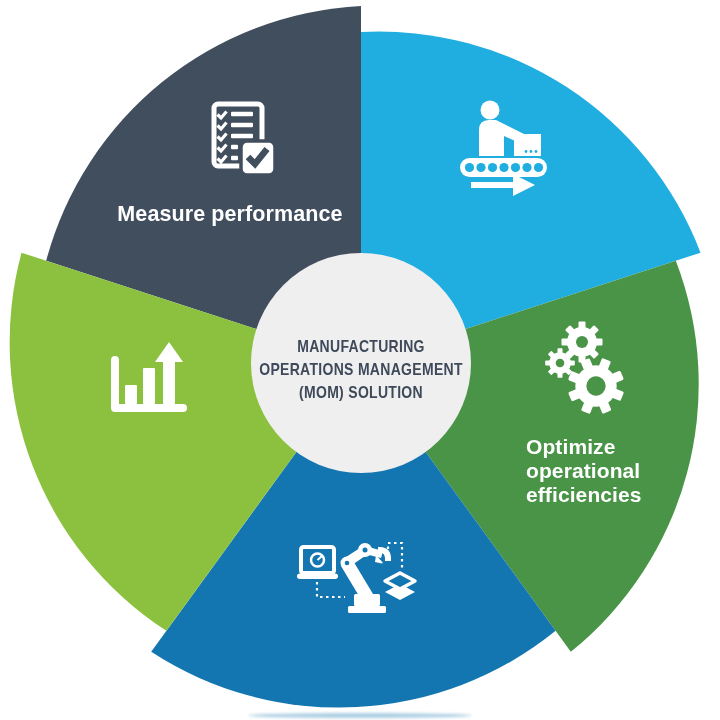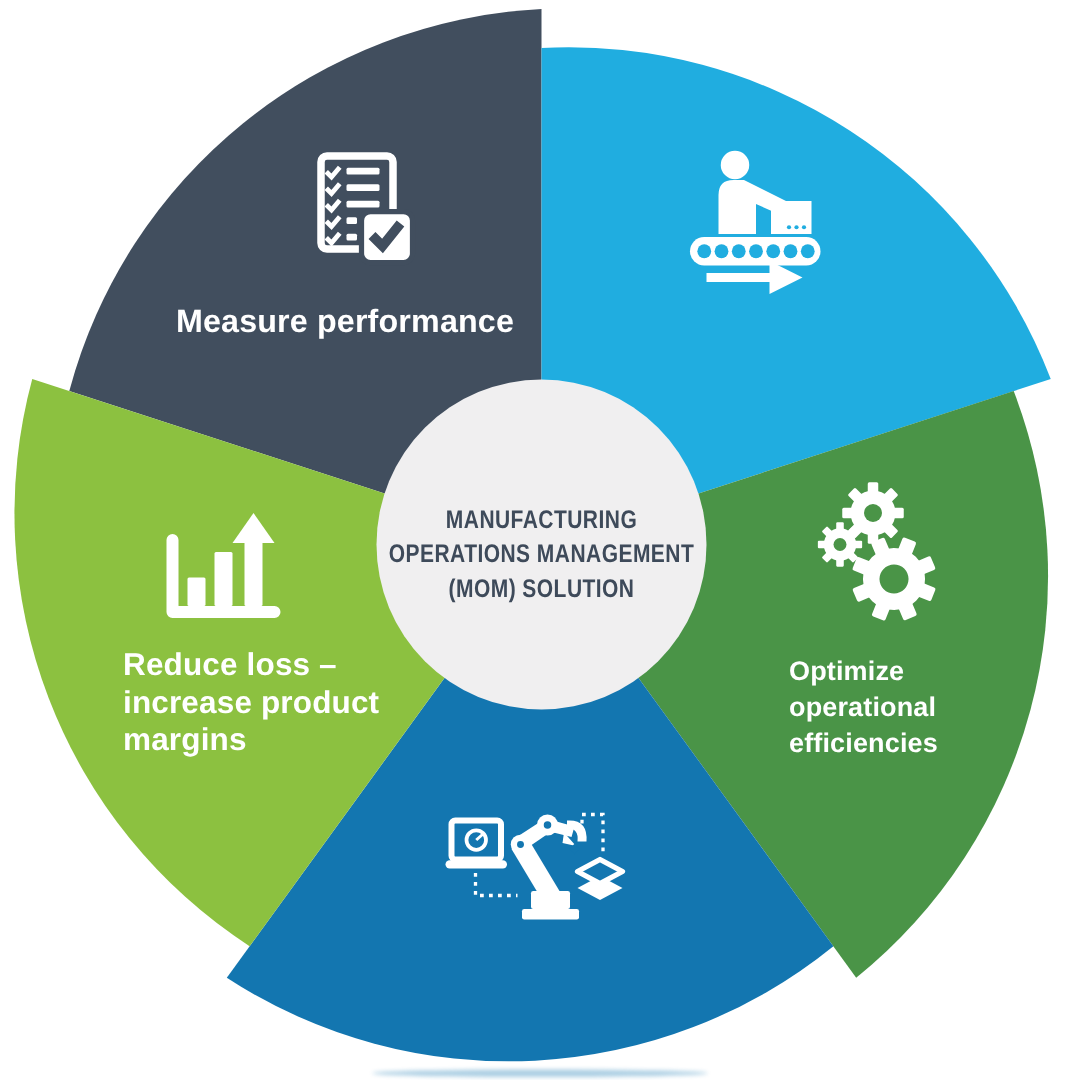--- a/index.html
+++ b/index.html
@@ -167,24 +167,23 @@
     <rect x="39" y="32" width="12" height="36" rx="1" fill="#ffffff"></rect>
     <g fill="#ffffff">
       <rect x="59" y="22" width="12" height="46" rx="1"></rect>
       <polygon points="51,26 65,6 79,26"></polygon>
     </g>
   </svg>
 
   <div class="seg-label center-text" style="left:90px;top:202px;width:280px;">Measure performance</div>
 
 
-  <div class="seg-label left-text" style="left:526px;top:435px;width:160px;font-size:18px;line-height:24px;">Optimize operational efficiencies</div>
+  <div class="seg-label left-text" style="left:526px;top:435px;width:160px;font-size:21px;line-height:24px;">Optimize operational efficiencies</div>
 
 
-  <div class="seg-label left-text" style="left:82px;top:431px;width:205px;font-size:21px;line-height:25px;">Reduce loss – increase product margins</div>
 
   <div class="hub-text" style="color: rgb(62, 74, 90);">
     <span>MANUFACTURING</span>
     <span>OPERATIONS MANAGEMENT</span>
     <span>(MOM) SOLUTION</span>
   </div>
 
   <div class="artifact"></div>
 </div>
 

